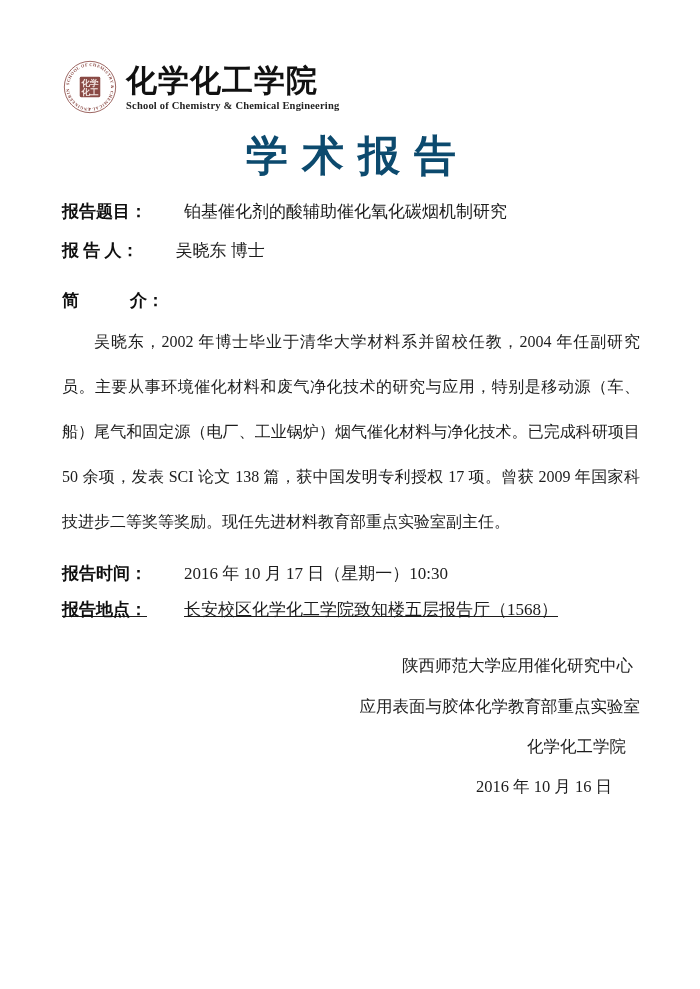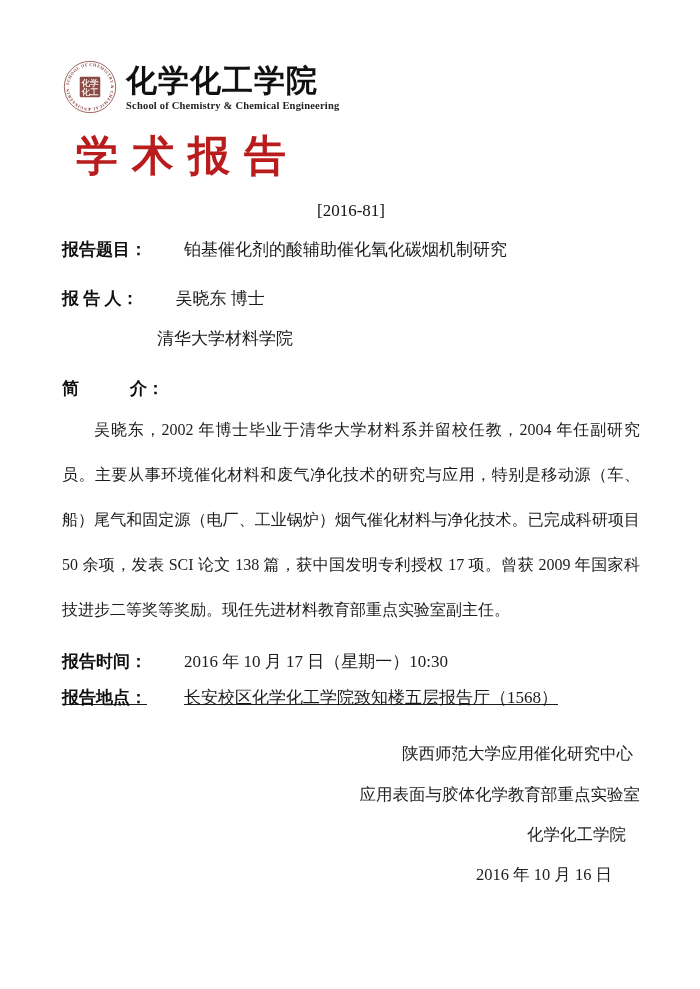--- a/index.html
+++ b/index.html
@@ -23,38 +23,39 @@
     line-height:1.15;color:#111;
     font-family:"Liberation Serif","DejaVu Serif",serif;
   }
   .college-name-en{
     font-size:10.5px;font-weight:700;color:#222;
     letter-spacing:0.2px;margin-top:1px;
   }
   
   .doc-title{
     margin:10px 0 16px 0;
+    text-align:center;
     font-size:42px;font-weight:900;
     letter-spacing:14px;
     padding-left:14px; 
     line-height:1.3;
-    color:#b91c1c;
+    color:#0c4a6e;
   }
   .issue-number{
     margin-top:8px;
     text-align:center;
     font-size:17px;color:#111;
     line-height:22px;
   }
   
   .field{display:flex;align-items:baseline;font-size:17px;line-height:23px;gap:28px;}
   .field .label{font-weight:700;white-space:pre;flex:0 0 auto;color:#0f0f0f;}
   .field .value{margin-left:9px;color:#1c1c1c;}
   .row-title{margin-top:16px;}
-  .row-speaker{margin-top:26px;}
+  .row-speaker{margin-top:16px;}
   .row-affiliation{margin-top:17px;padding-left:95px;font-size:17px;line-height:23px;}
   .row-intro{margin-top:27px;}
   .row-time{margin-top:18px;}
   .row-location{margin-top:13px;text-decoration:underline;}
   
   .intro-paragraph{
     margin-top:7px;
     font-size:16px;
     line-height:45px;
     text-align:justify;
@@ -87,32 +88,30 @@
       <text x="30" y="38.6" text-anchor="middle" font-size="9.2" fill="#f4e7e4" font-family="Liberation Serif, DejaVu Serif, serif" font-weight="bold">化工</text>
       <circle cx="30" cy="53.2" r="0.8" fill="#8a4a45"></circle>
     </svg>
     <div class="logo-text">
       <div class="college-name">化学化工学院</div>
       <div class="college-name-en">School of Chemistry &amp; Chemical Engineering</div>
     </div>
   </header>
 
   <h1 class="doc-title">学术报告</h1>
-  <div class="issue-number">[2016-81]</div>
 
   <div class="field row-title">
     <span class="label">报告题目：</span>
     <span class="value">铂基催化剂的酸辅助催化氧化碳烟机制研究</span>
   </div>
 
   <div class="field row-speaker">
     <span class="label">报 告 人：</span>
     <span class="value">吴晓东 博士</span>
   </div>
-  <div class="row-affiliation">清华大学材料学院</div>
 
   <div class="field row-intro">
     <span class="label">简　　　介：</span>
   </div>
   <p class="intro-paragraph">吴晓东，2002 年博士毕业于清华大学材料系并留校任教，2004 年任副研究员。主要从事环境催化材料和废气净化技术的研究与应用，特别是移动源（车、船）尾气和固定源（电厂、工业锅炉）烟气催化材料与净化技术。已完成科研项目 50 余项，发表 SCI 论文 138 篇，获中国发明专利授权 17 项。曾获 2009 年国家科技进步二等奖等奖励。现任先进材料教育部重点实验室副主任。</p>
 
   <div class="field row-time">
     <span class="label">报告时间：</span>
     <span class="value">2016 年 10 月 17 日（星期一）10:30</span>
   </div>

